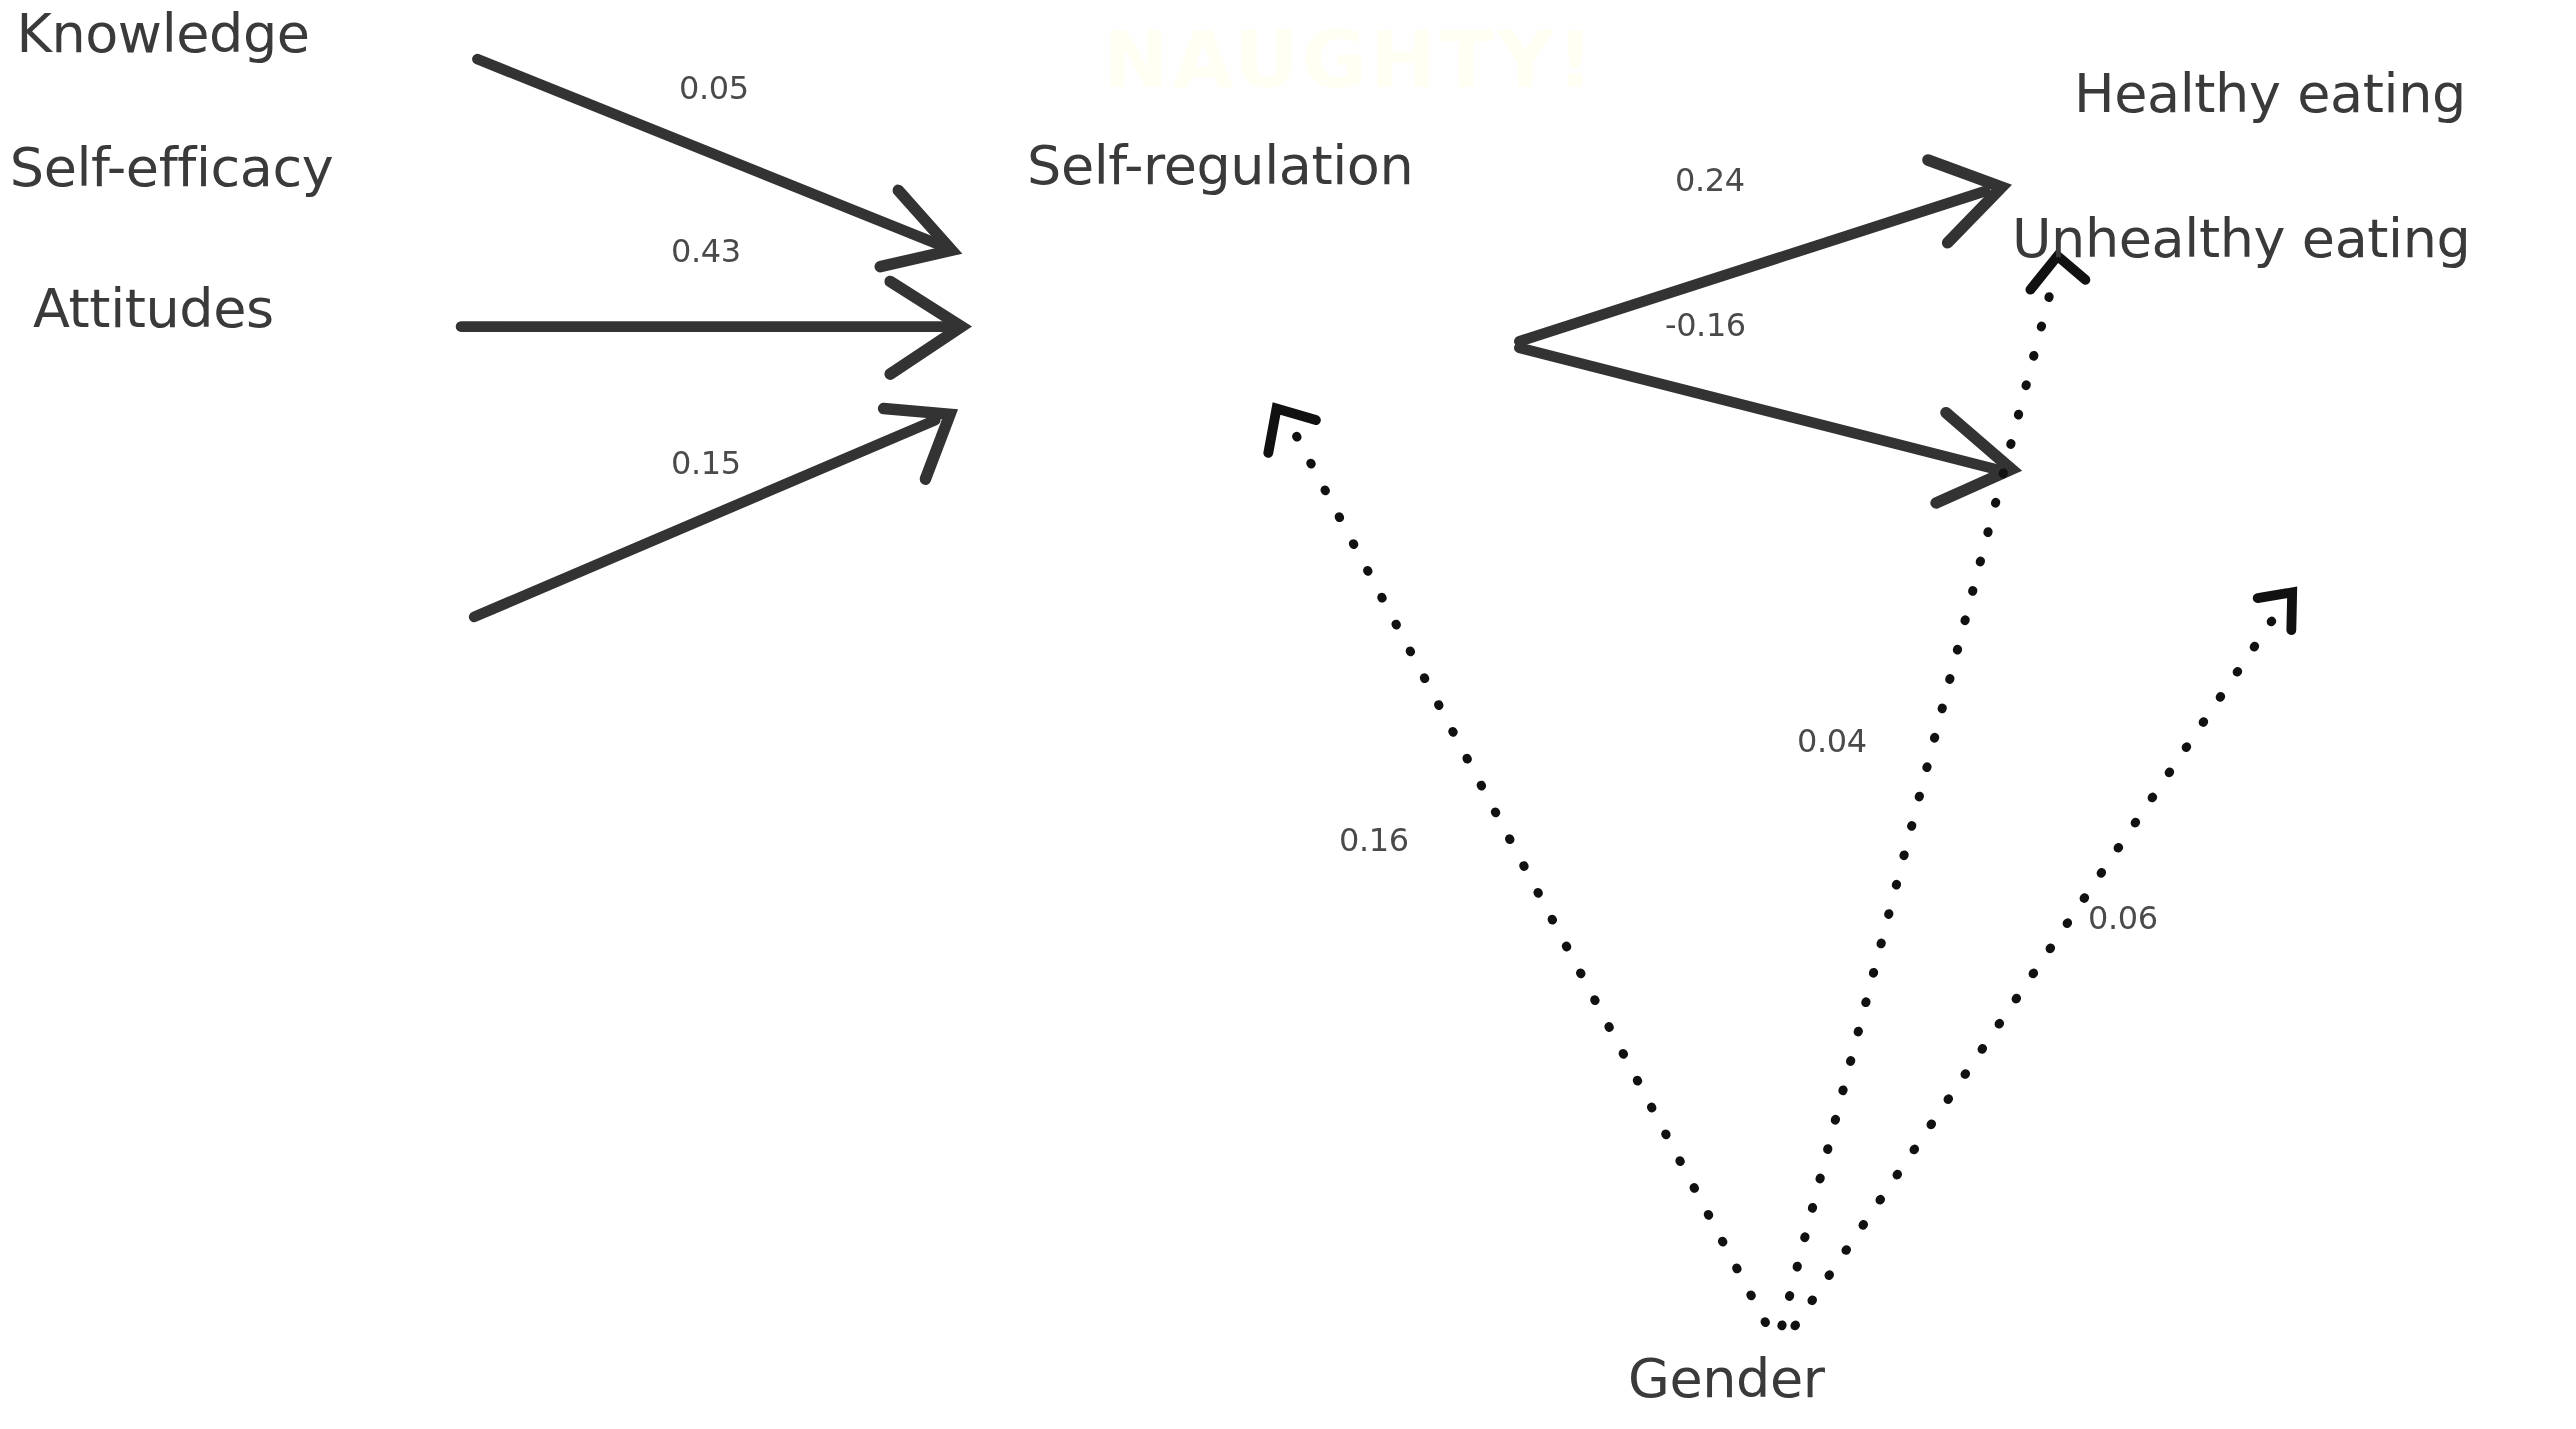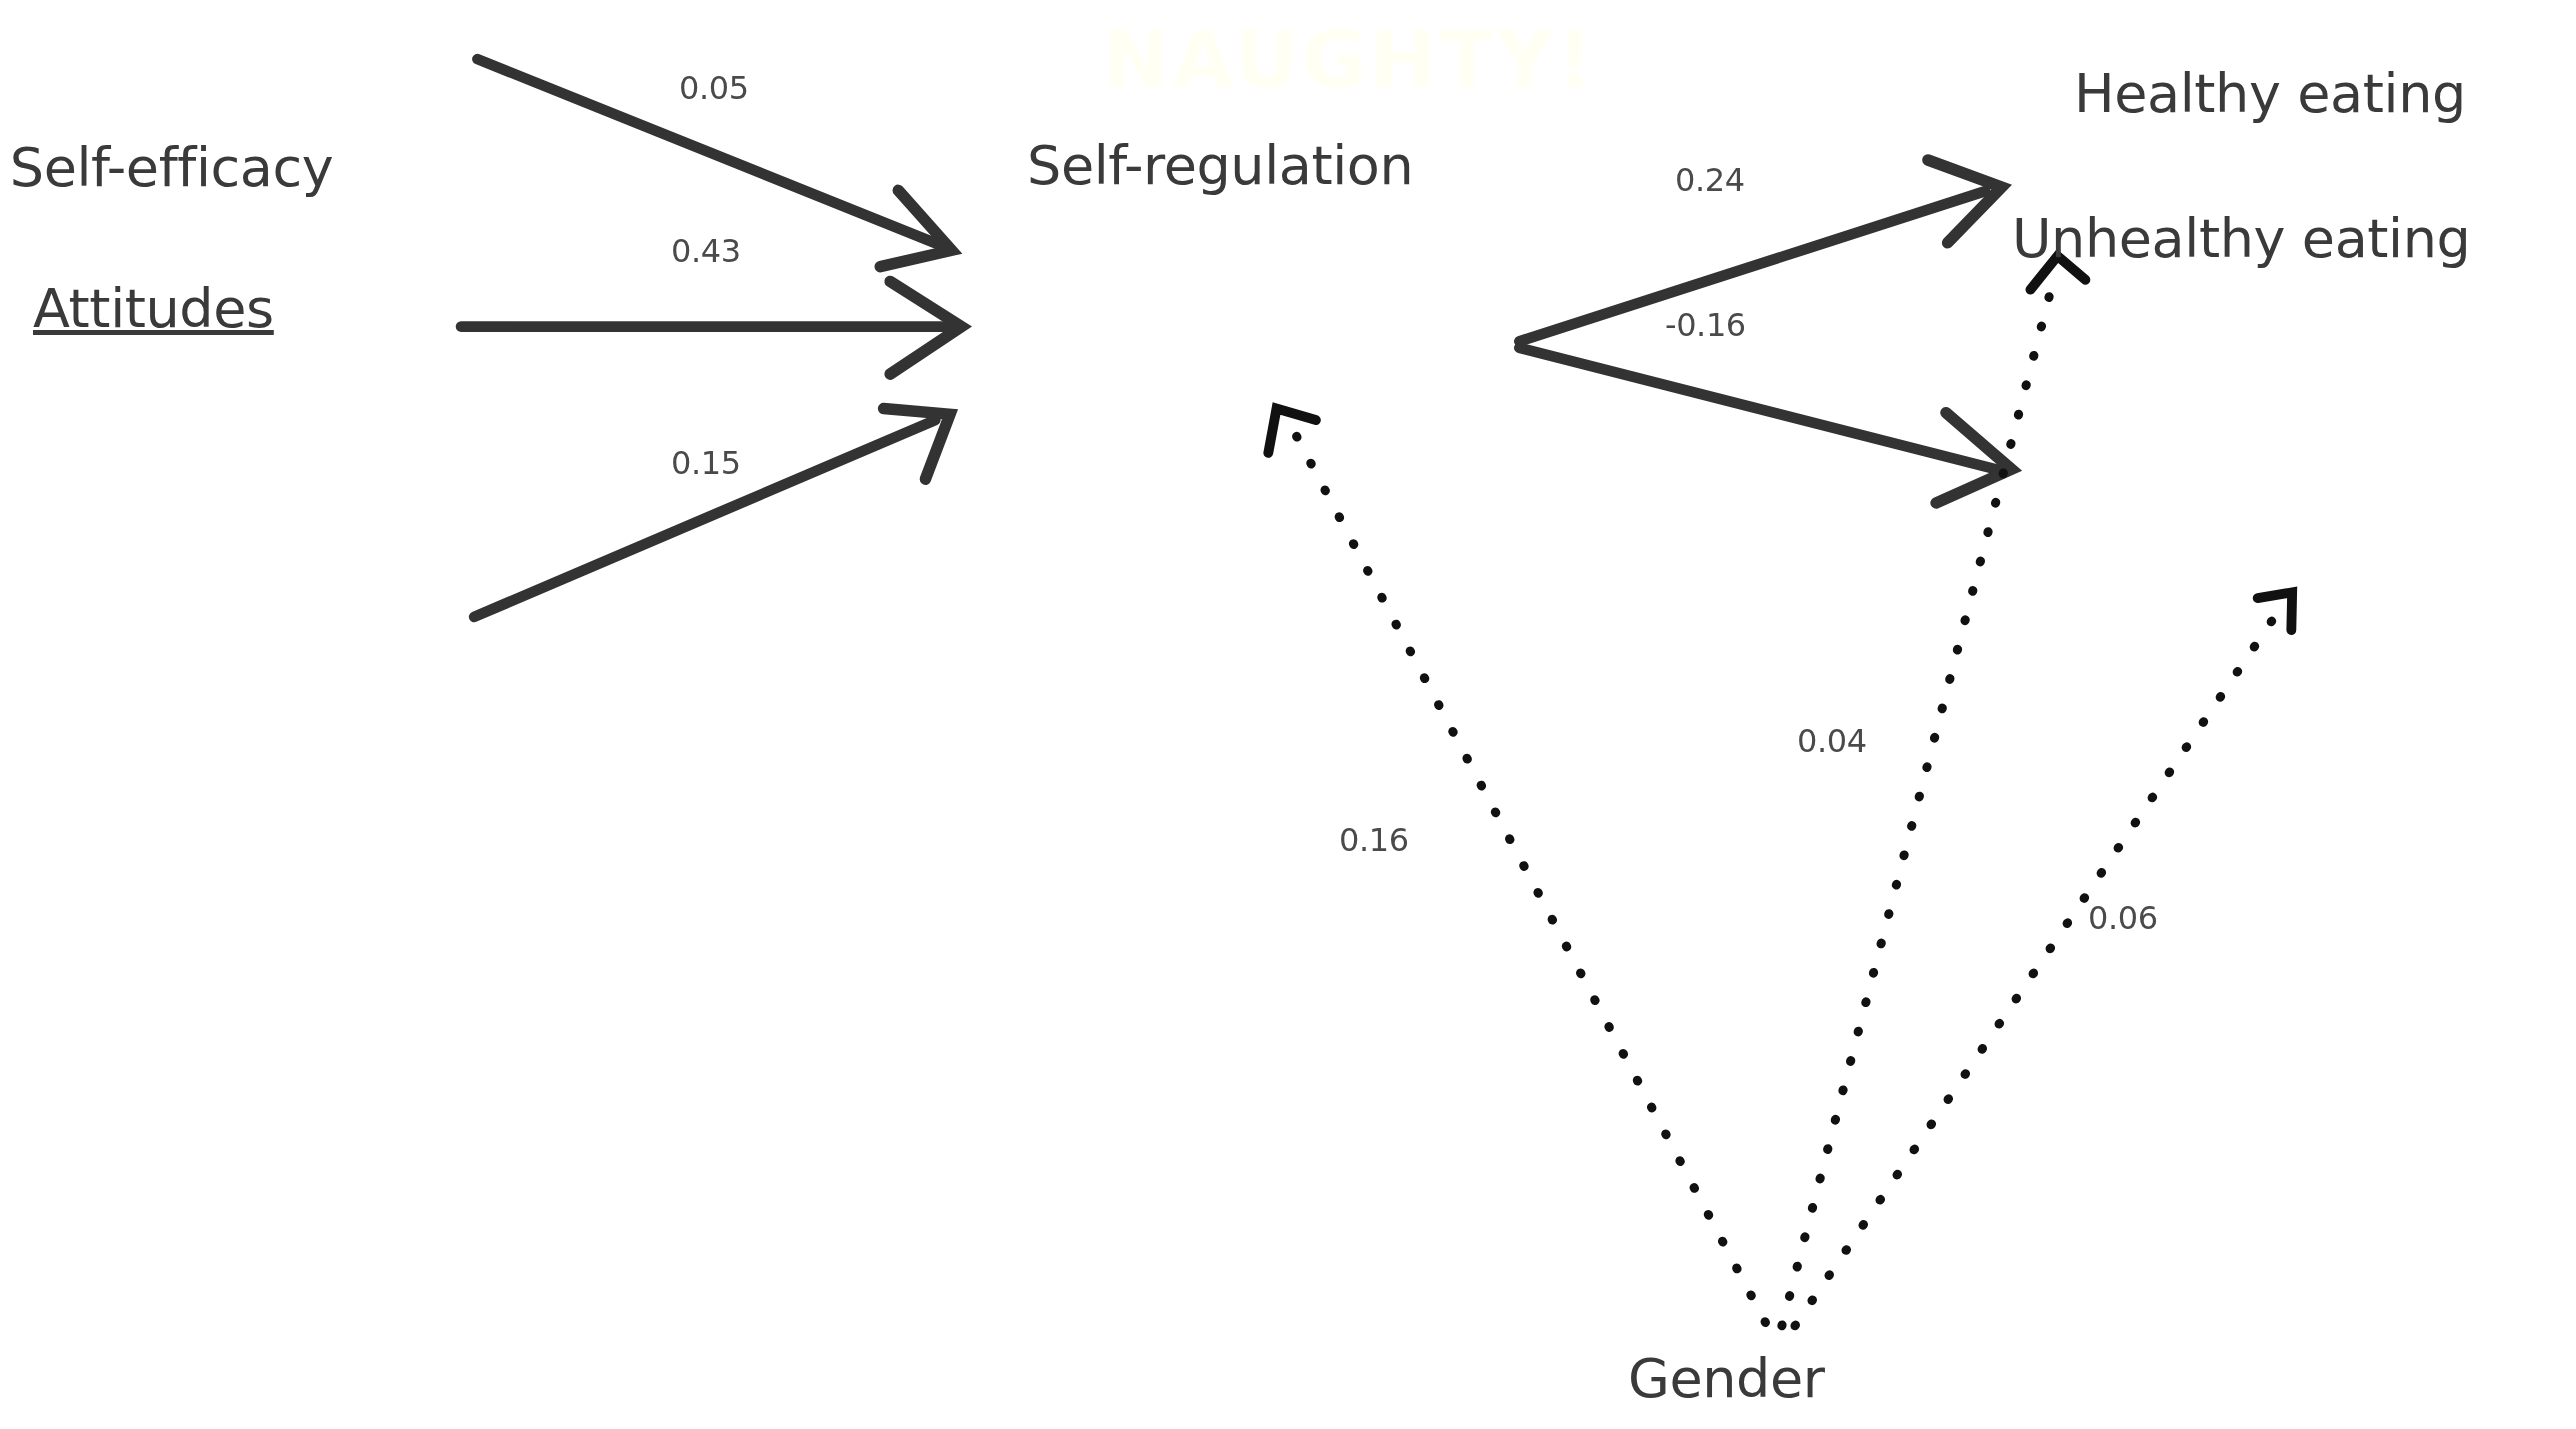--- a/index.html
+++ b/index.html
@@ -97,22 +97,23 @@
 
     <g>
       <line x1="2188" y1="1616" x2="2786" y2="732" stroke="#111111" stroke-width="11" stroke-linecap="round" stroke-dasharray="1 36"></line>
       <polyline points="2752,729 2794,722 2793,768" fill="none" stroke="#111111" stroke-width="12" stroke-linecap="round" stroke-linejoin="miter"></polyline>
     </g>
 
   </svg>
 
   <div class="watermark" style="left:1103px; top:20.5px;">NAUGHTY!</div>
 
+  <div class="node-label" style="left:16.4px;   top:6.6px;">Knowledge</div>
   <div class="node-label" style="left:9.8px;   top:141px;">Self-efficacy</div>
-  <div class="node-label" style="left:33px;   top:282px;text-decoration:underline;">Attitudes</div>
+  <div class="node-label" style="left:33px;   top:282px;">Attitudes</div>
   <div class="node-label" style="left:1027px; top:139px;">Self-regulation</div>
   <div class="node-label" style="left:2074px; top:67px;">Healthy eating</div>
   <div class="node-label" style="left:2012px; top:212px;">Unhealthy eating</div>
   <div class="node-label" style="left:1628px; top:1352px;text-align:center;">Gender</div>
 
   <div class="coef-label" style="left:679px;  top:72px;">0.05</div>
   <div class="coef-label" style="left:671px;  top:235px;">0.43</div>
   <div class="coef-label" style="left:671px;  top:447px;">0.15</div>
   <div class="coef-label" style="left:1675px; top:164px;">0.24</div>
   <div class="coef-label" style="left:1665px; top:309px;">-0.16</div>

